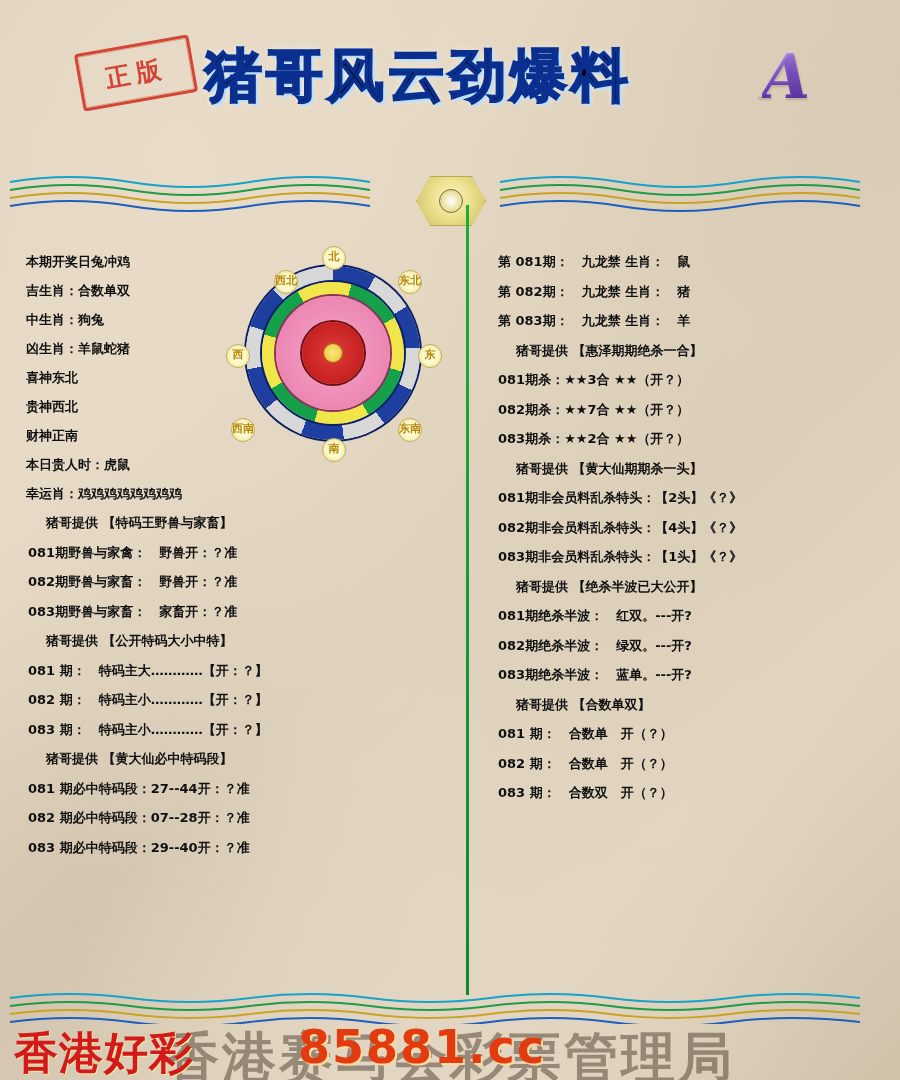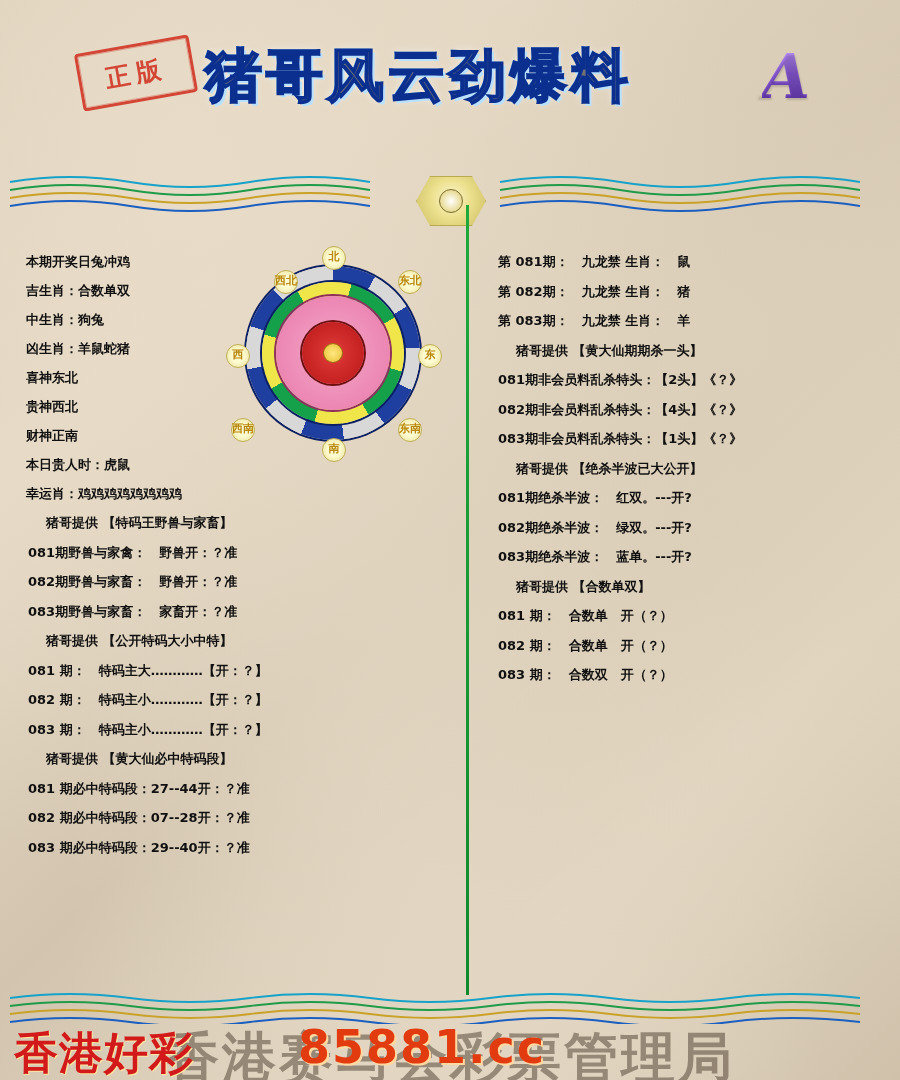--- a/index.html
+++ b/index.html
@@ -24,21 +24,21 @@
     display:flex;align-items:center;justify-content:center;
     color:#d23a2a;font-size:25px;font-weight:bold;letter-spacing:6px;
     font-family:"DejaVu Sans", sans-serif;
     box-shadow:inset 0 0 0 1px rgba(210,58,42,.4);
     opacity:.92;
   }
   .title{
     position:absolute;left:205px;top:38px;
     font-size:57px;font-weight:bold;letter-spacing:4px;
     font-family:Liberation Serif, serif;
-    color:#737373;
+    color:#000000;
     -webkit-text-stroke:2px #0a2f8f;
     text-shadow:
       3px 3px 0 #b9e0ff,
       -1px -1px 0 #8fd0ff,
       0 0 8px rgba(255,255,255,.6);
   }
   .letter-a{
     position:absolute;left:762px;top:40px;
     font-size:62px;font-weight:bold;font-style:italic;
     font-family:"DejaVu Serif", serif;
@@ -236,20 +236,26 @@
     </div>
   </div>
 
   <div class="col col-right">
     <div>
       <div class="line sub">第 081期：　九龙禁 生肖：　鼠</div>
       <div class="line sub">第 082期：　九龙禁 生肖：　猪</div>
       <div class="line sub">第 083期：　九龙禁 生肖：　羊</div>
     </div>
 
+    <div>
+      <div class="line heading">猪哥提供 【惠泽期期绝杀一合】</div>
+      <div class="line sub">081期杀：★★3合 ★★（开？）</div>
+      <div class="line sub">082期杀：★★7合 ★★（开？）</div>
+      <div class="line sub">083期杀：★★2合 ★★（开？）</div>
+    </div>
 
     <div>
       <div class="line heading">猪哥提供 【黄大仙期期杀一头】</div>
       <div class="line sub">081期非会员料乱杀特头：【2头】《？》</div>
       <div class="line sub">082期非会员料乱杀特头：【4头】《？》</div>
       <div class="line sub">083期非会员料乱杀特头：【1头】《？》</div>
     </div>
 
     <div>
       <div class="line heading">猪哥提供 【绝杀半波已大公开】</div>

